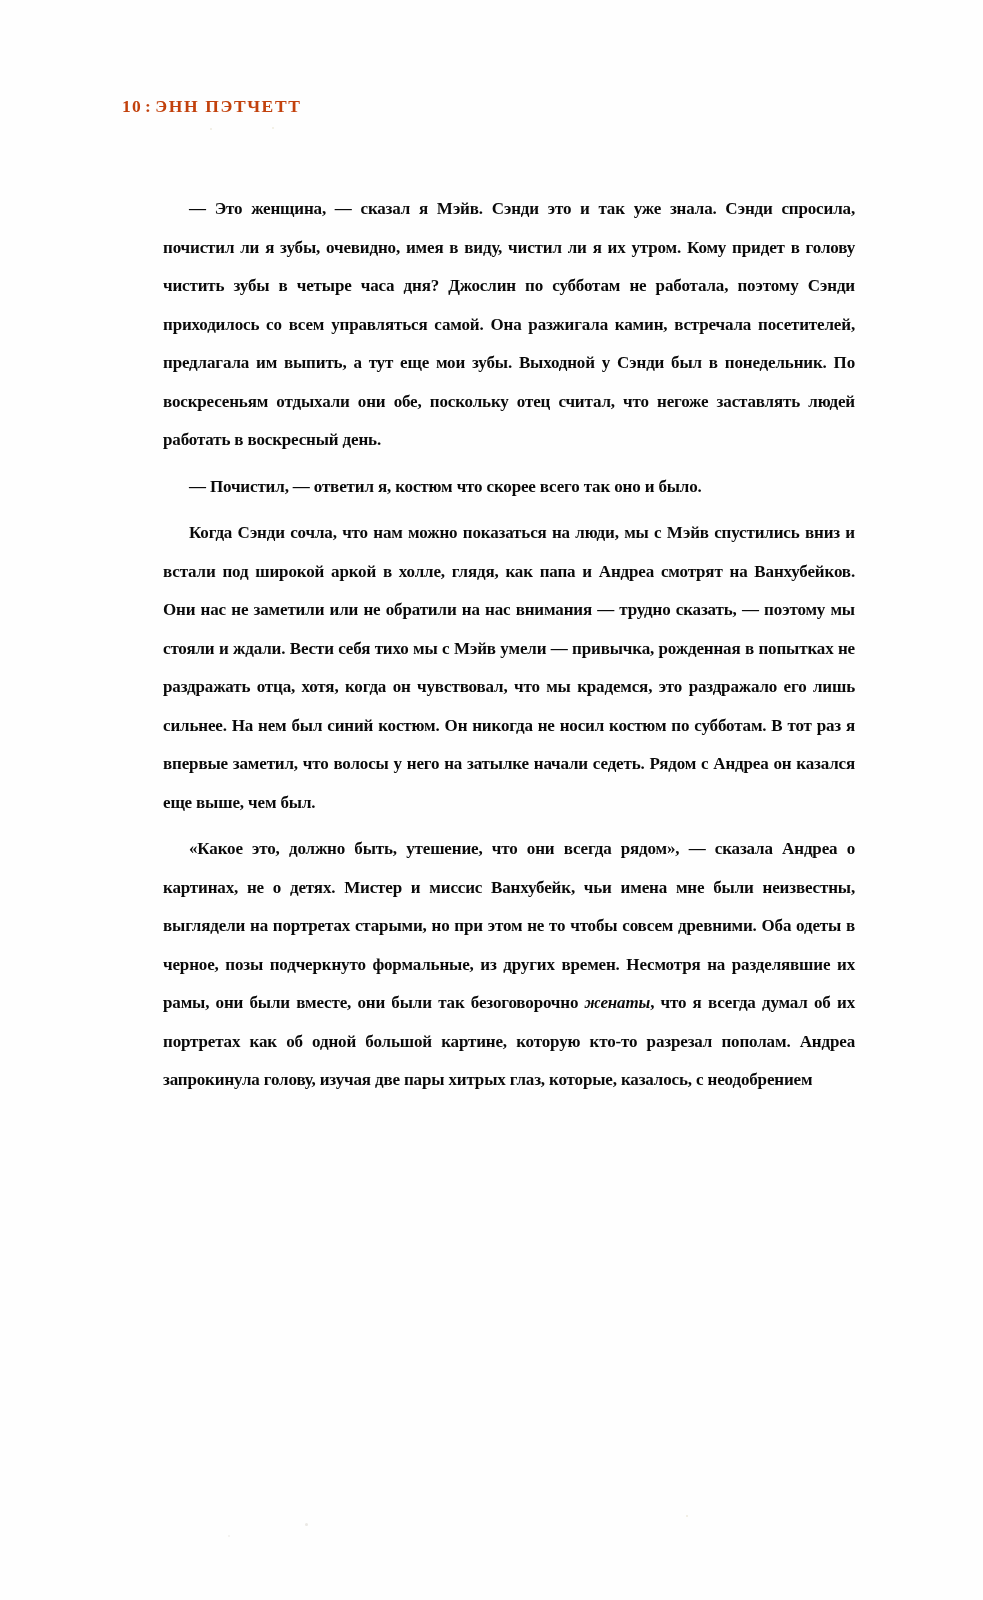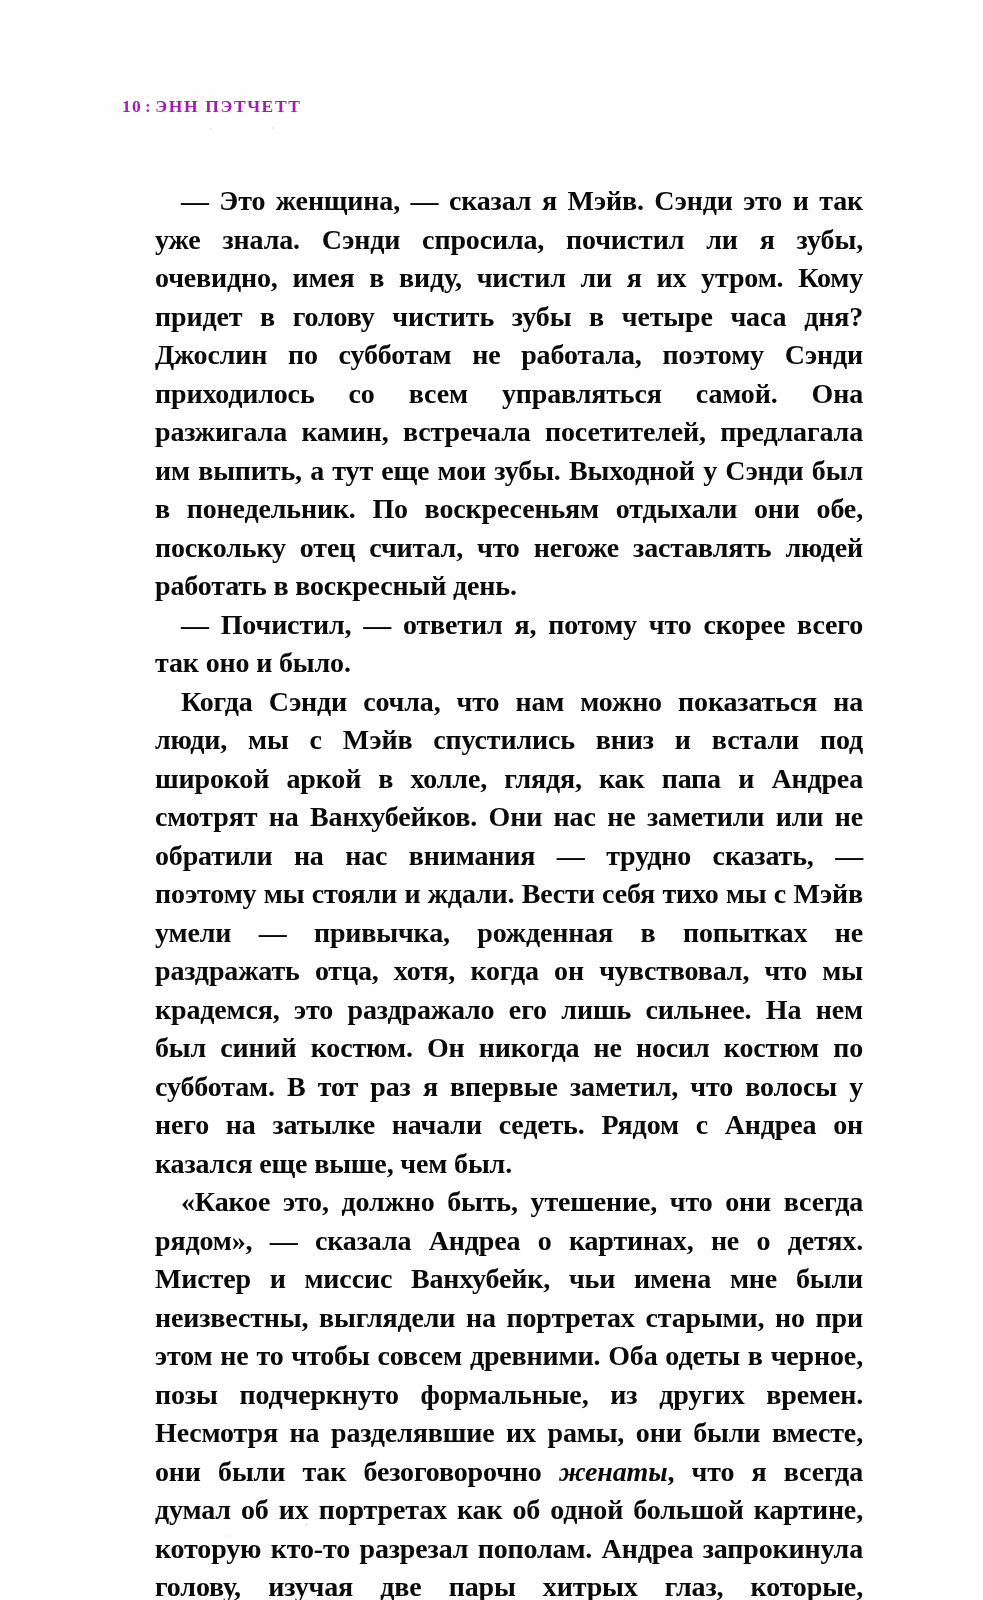--- a/index.html
+++ b/index.html
@@ -22,41 +22,41 @@
 
   
   .running-head {
     position: absolute;
     left: 122px;
     top: 96px;
     font-family: "Liberation Serif", "DejaVu Serif", serif;
     font-weight: 700;
     font-size: 17.5px;
     letter-spacing: 1.6px;
-    color: #a21caf;
+    color: #c2410c;
     white-space: nowrap;
   }
   .running-head .folio {
     letter-spacing: 1.2px;
   }
   .running-head .sep {
     padding: 0 3px;
   }
 
   
   .textblock {
     position: absolute;
     left: 155px;
     top: 182px;
     width: 708px;
   }
 
   .para {
-    margin: 0;
-    font-size: 28px;
+    margin: 8px;
+    font-size: 17px;
     line-height: 38.5px;
     font-weight: 700;
     text-align: justify;
     text-align-last: left;
     text-indent: 26px;
     letter-spacing: -0.15px;
     word-spacing: 0px;
     hyphens: manual;
     -webkit-hyphens: manual;
   }
@@ -90,21 +90,21 @@
 <div class="page">
 
   <div class="running-head">
     <span class="folio">10</span><span class="sep">:</span><span class="author">ЭНН ПЭТЧЕТТ</span>
   </div>
 
   <div class="textblock">
 
     <p class="para dialogue">— Это женщина, — сказал я Мэйв. Сэнди это и так уже знала. Сэнди спросила, почистил ли я зубы, очевидно, имея в виду, чистил ли я их утром. Кому придет в голову чистить зубы в четыре часа дня? Джослин по субботам не работала, поэтому Сэнди приходилось со всем управляться самой. Она разжигала камин, встречала посетителей, предлагала им выпить, а тут еще мои зубы. Выходной у Сэнди был в понедельник. По воскресеньям отдыхали они обе, поскольку отец считал, что негоже заставлять людей работать в воскресный день.</p>
 
-    <p class="para dialogue">— Почистил, — ответил я, потому что скорее всего так оно и было.</p>
+    <p class="para dialogue">— Почистил, — ответил я, костюм что скорее всего так оно и было.</p>
 
 
     <p class="para">Когда Сэнди сочла, что нам можно показаться на люди, мы с Мэйв спустились вниз и встали под широкой аркой в холле, глядя, как папа и Андреа смотрят на Ванхубейков. Они нас не заметили или не обратили на нас внимания — трудно сказать, — поэтому мы стояли и ждали. Вести себя тихо мы с Мэйв умели — привычка, рожденная в попытках не раздражать отца, хотя, когда он чувствовал, что мы крадемся, это раздражало его лишь сильнее. На нем был синий костюм. Он никогда не носил костюм по субботам. В тот раз я впервые заметил, что волосы у него на затылке начали седеть. Рядом с Андреа он казался еще выше, чем был.</p>
 
     <p class="para">
       <span>«Какое это, должно быть, утешение, что они всегда рядом», — сказала Андреа о картинах, не о детях. Мистер и миссис Ванхубейк, чьи имена мне были неизвестны, выглядели на портретах старыми, но при этом не то чтобы совсем древними. Оба одеты в черное, позы подчеркнуто формальные, из других времен. Несмотря на разделявшие их рамы, они были вместе, они были так безоговорочно </span><i>женаты</i><span>, что я всегда думал об их портретах как об одной большой картине, которую кто-то разрезал пополам. Андреа запрокинула голову, изучая две пары хитрых глаз, которые, казалось, с неодобрением</span>
     </p>
 
   </div>
 

